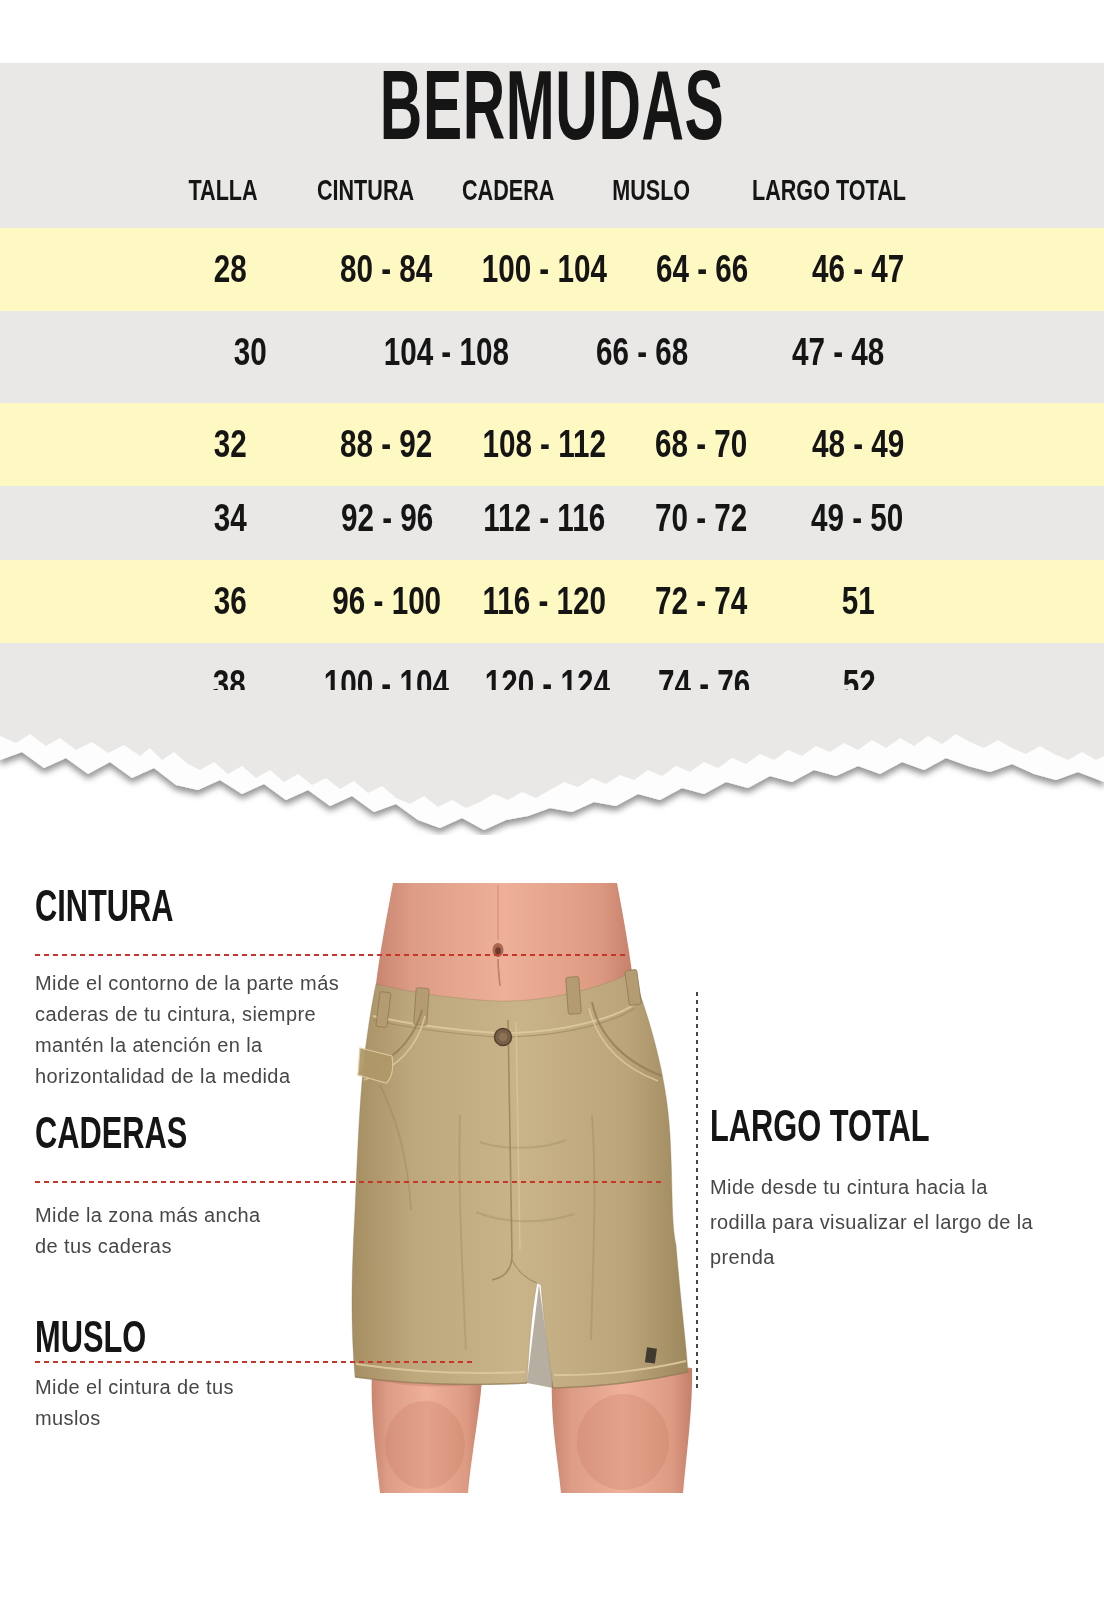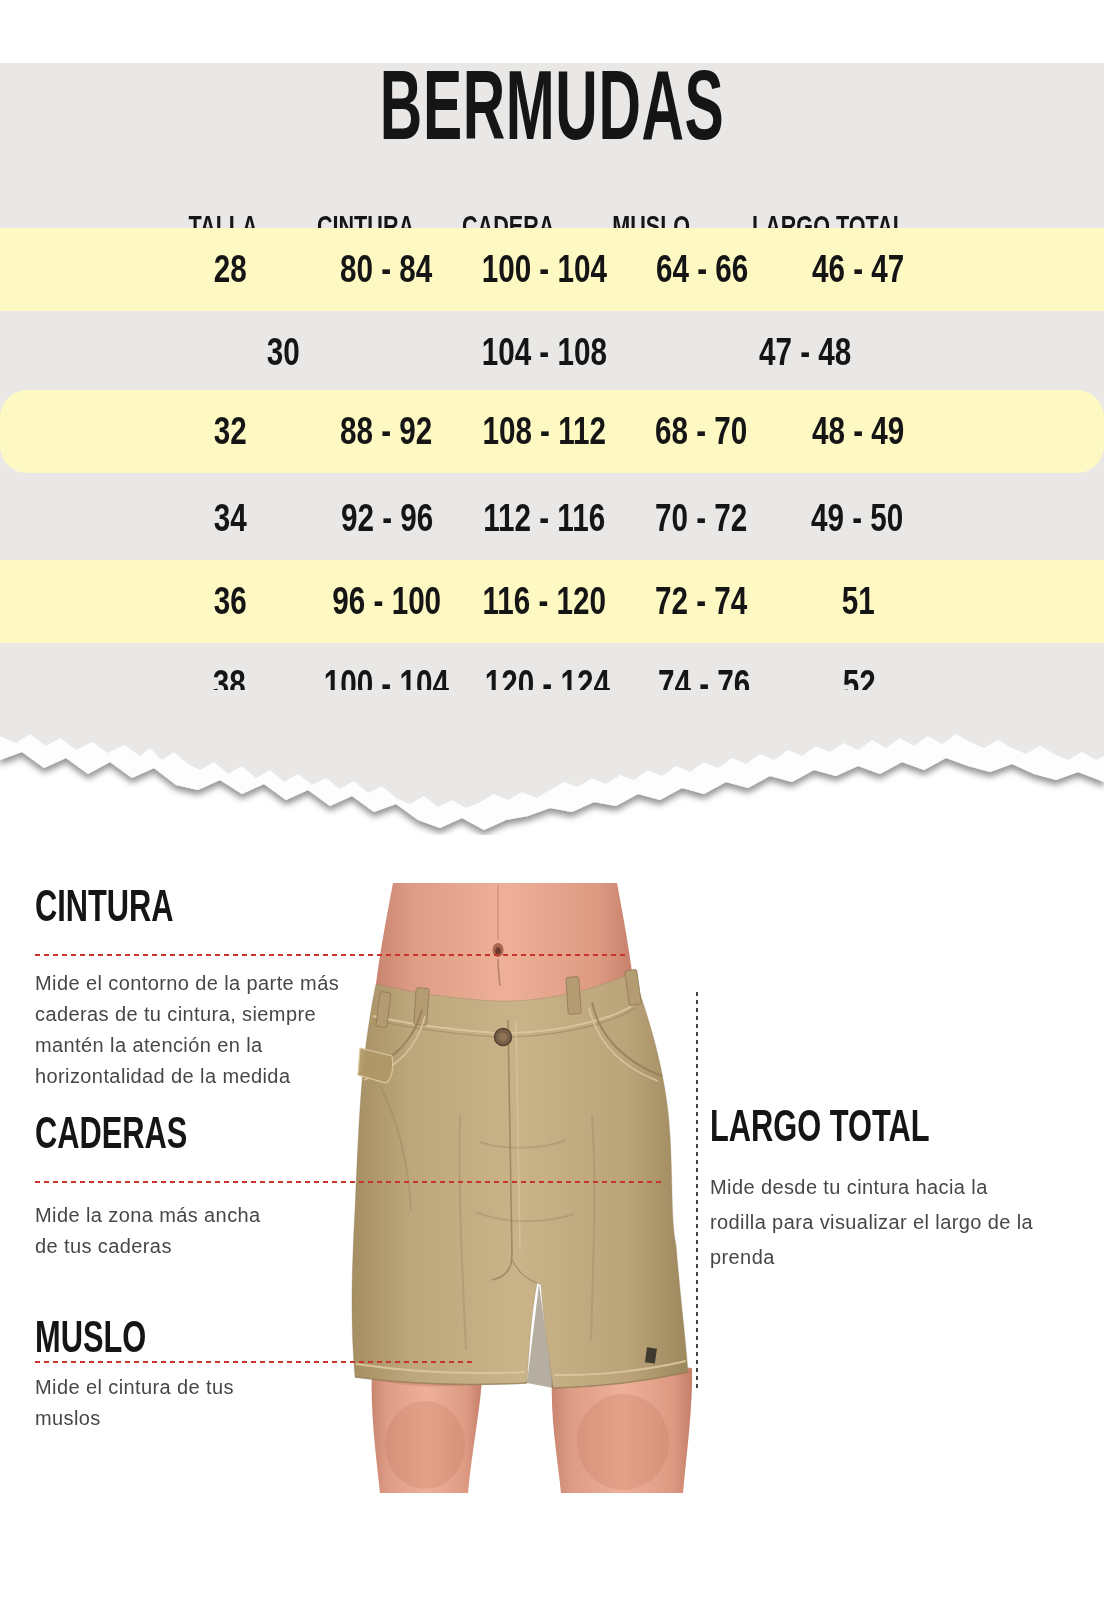--- a/index.html
+++ b/index.html
@@ -7,21 +7,21 @@
         font-family:"Liberation Sans",sans-serif;}
   .abs{position:absolute;}
   .cond{display:inline-block;transform:scaleX(0.66);transform-origin:center;
         font-weight:700;color:#151515;white-space:nowrap;}
   .cond.left{transform-origin:left center;}
   
   .gray-bg{left:0;top:63px;width:1104px;height:627px;background:#e9e8e6;}
   .title{left:0;top:60px;width:1104px;height:90px;line-height:90px;text-align:center;
          font-size:98px;letter-spacing:1px;}
   .thead{left:152px;top:168px;width:784px;height:44px;display:flex;}
-  .thead .cell{flex:1;text-align:center;line-height:44px;font-size:30px;margin-top:36px;}
+  .thead .cell{flex:1;text-align:center;line-height:44px;font-size:30px;}
   .trow{left:0;width:1104px;height:83px;}
   .trow.striped{background:#fef9c3;}
   .trow .inner{position:absolute;left:152px;top:0;width:784px;height:83px;display:flex;}
   .trow .cell{flex:1;text-align:center;line-height:83px;font-size:38px;}
   .trow .cell .cond{transform:scaleX(0.78);}
   
   .torn{left:0;top:690px;width:1104px;height:145px;}
   
   .hline{height:2px;background:repeating-linear-gradient(90deg,#c8352a 0 5px,transparent 5px 9px);z-index:5;}
   .vline{width:2px;background:repeating-linear-gradient(180deg,#4d4440 0 4px,transparent 4px 8px);z-index:5;}
@@ -56,24 +56,25 @@
       <div class="cell"><span class="cond">80 - 84</span></div>
       <div class="cell"><span class="cond">100 - 104</span></div>
       <div class="cell"><span class="cond">64 - 66</span></div>
       <div class="cell"><span class="cond">46 - 47</span></div>
     </div>
   </div>
   <div class="abs trow" style="top:311px;">
     <div class="inner">
       <div class="cell"><span class="cond">30</span></div>
       <div class="cell"><span class="cond">104 - 108</span></div>
+      <div class="cell"><span class="cond">66 - 68</span></div>
       <div class="cell"><span class="cond">47 - 48</span></div>
     </div>
   </div>
-  <div class="abs trow striped" style="top:390px;border-radius:27px;">
+  <div class="abs trow striped" style="top:403px;">
     <div class="inner">
       <div class="cell"><span class="cond">32</span></div>
       <div class="cell"><span class="cond">88 - 92</span></div>
       <div class="cell"><span class="cond">108 - 112</span></div>
       <div class="cell"><span class="cond">68 - 70</span></div>
       <div class="cell"><span class="cond">48 - 49</span></div>
     </div>
   </div>
   <div class="abs trow" style="top:477px;">
     <div class="inner">

